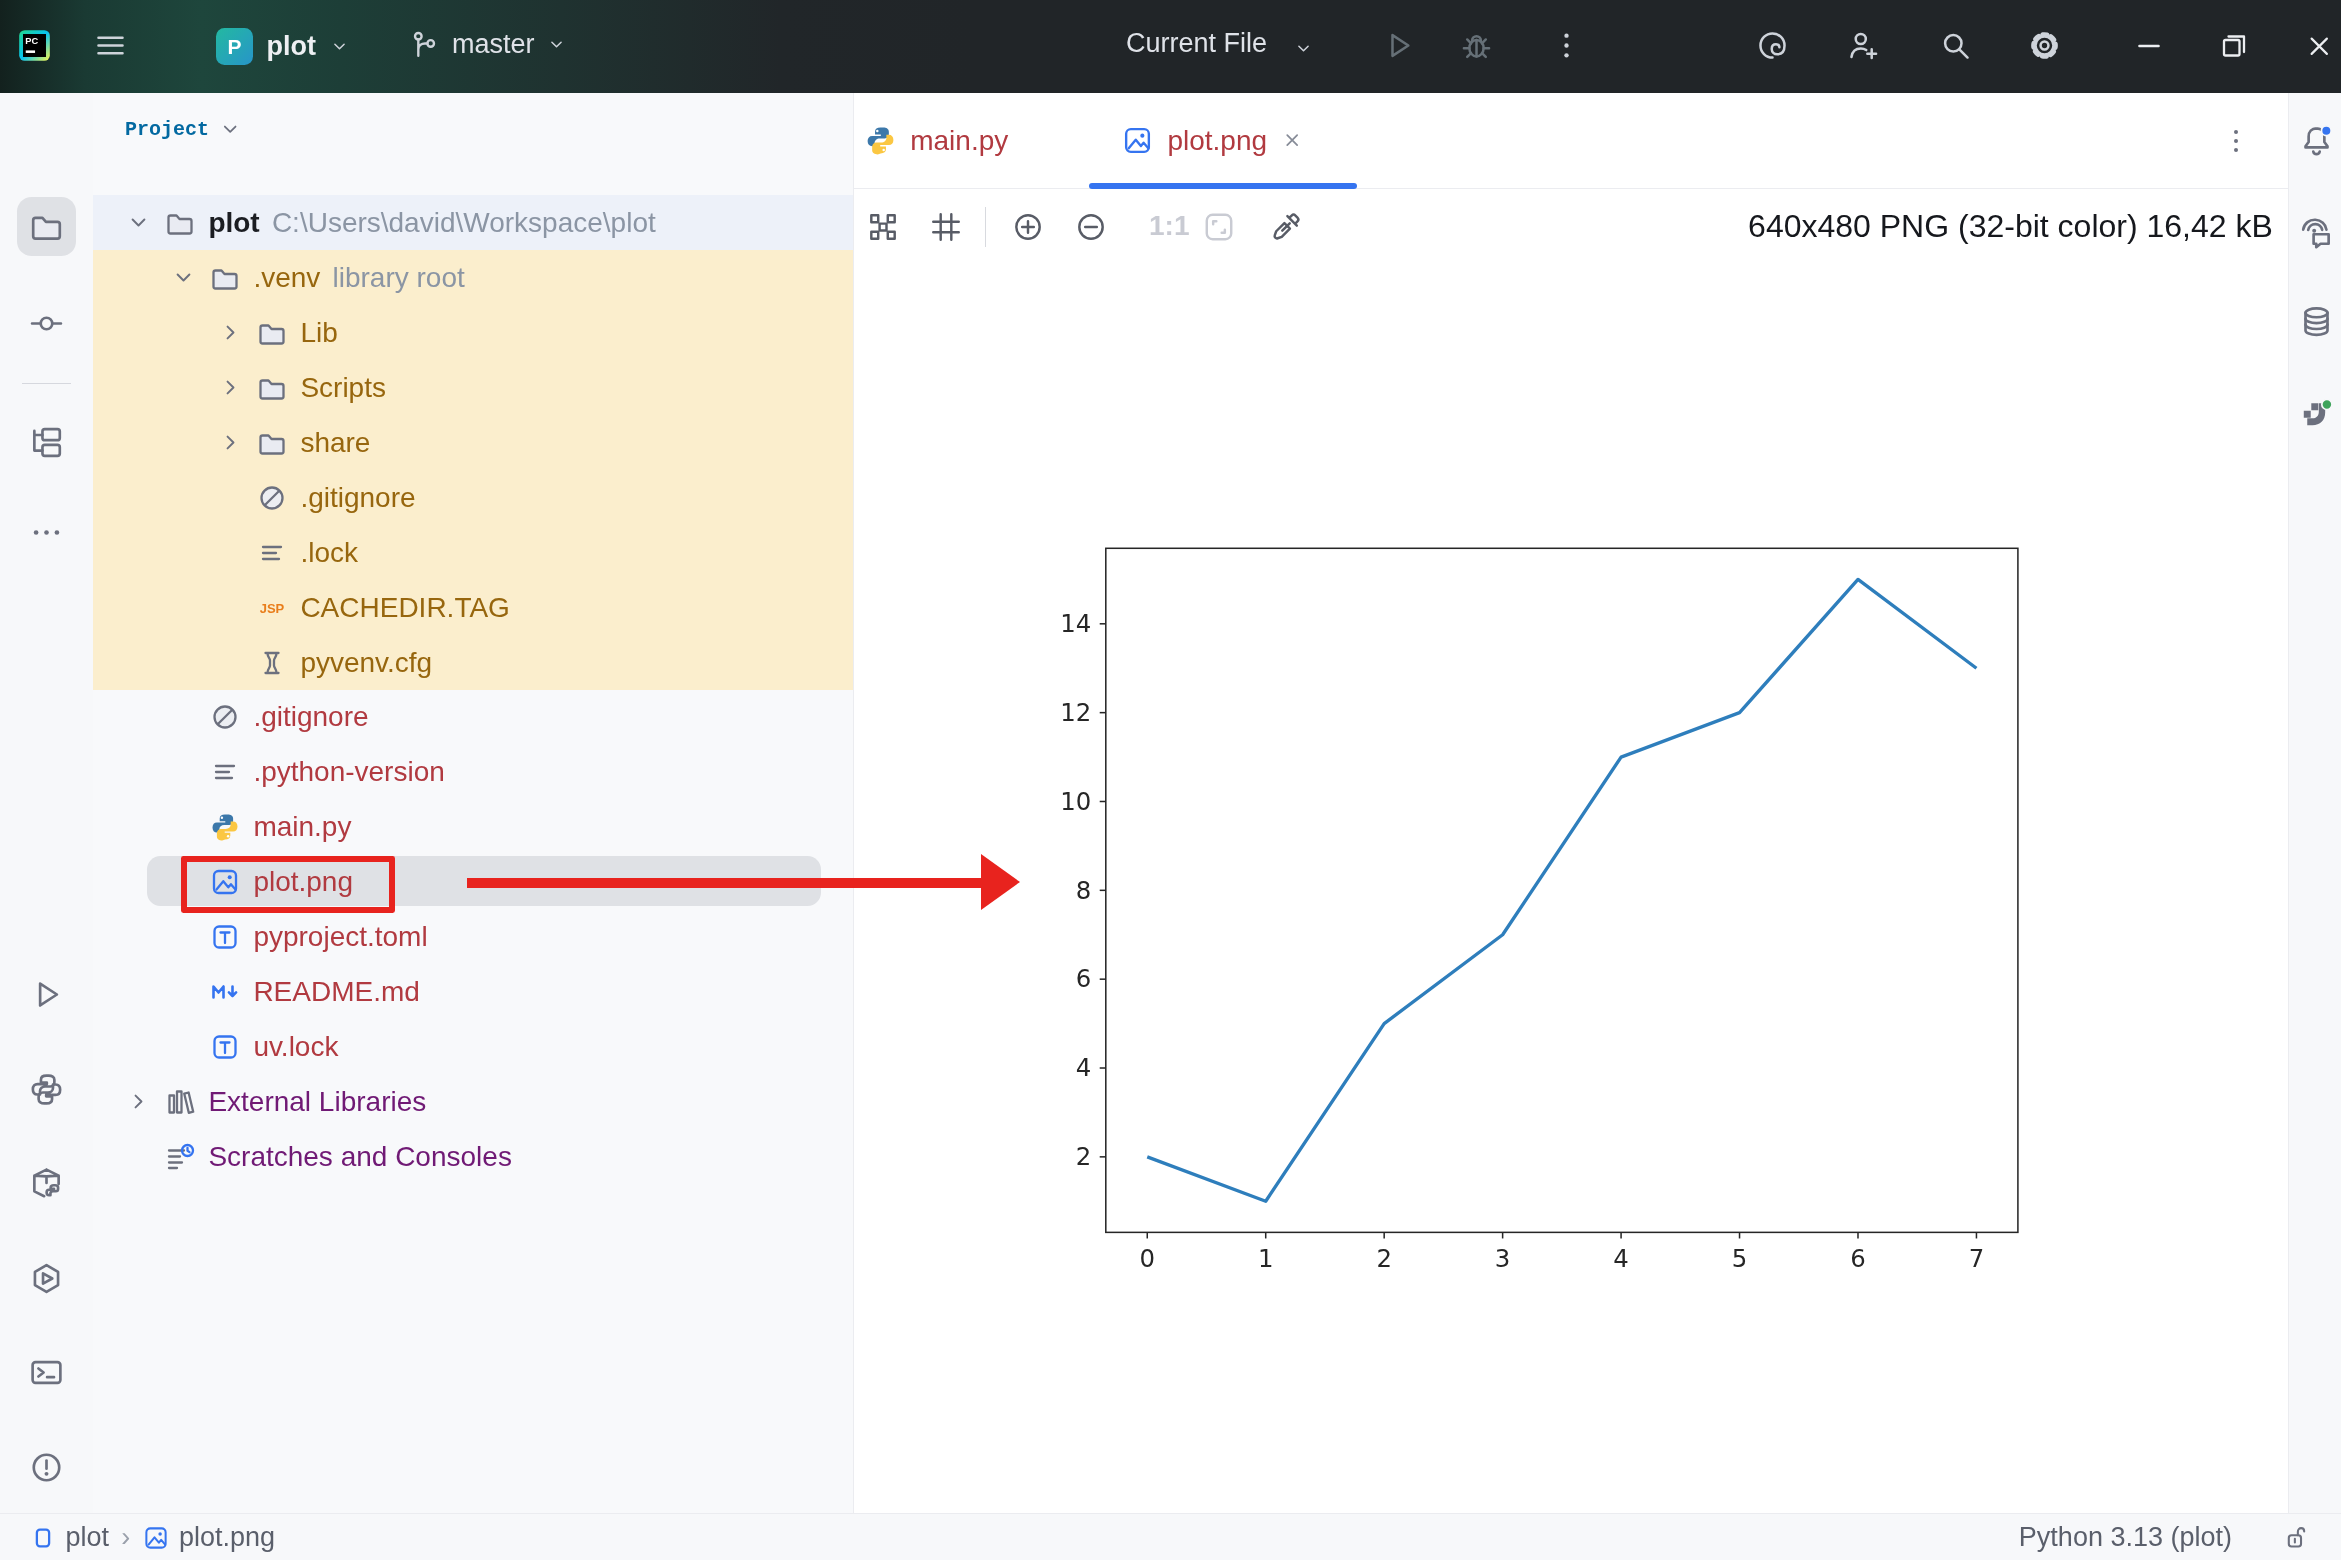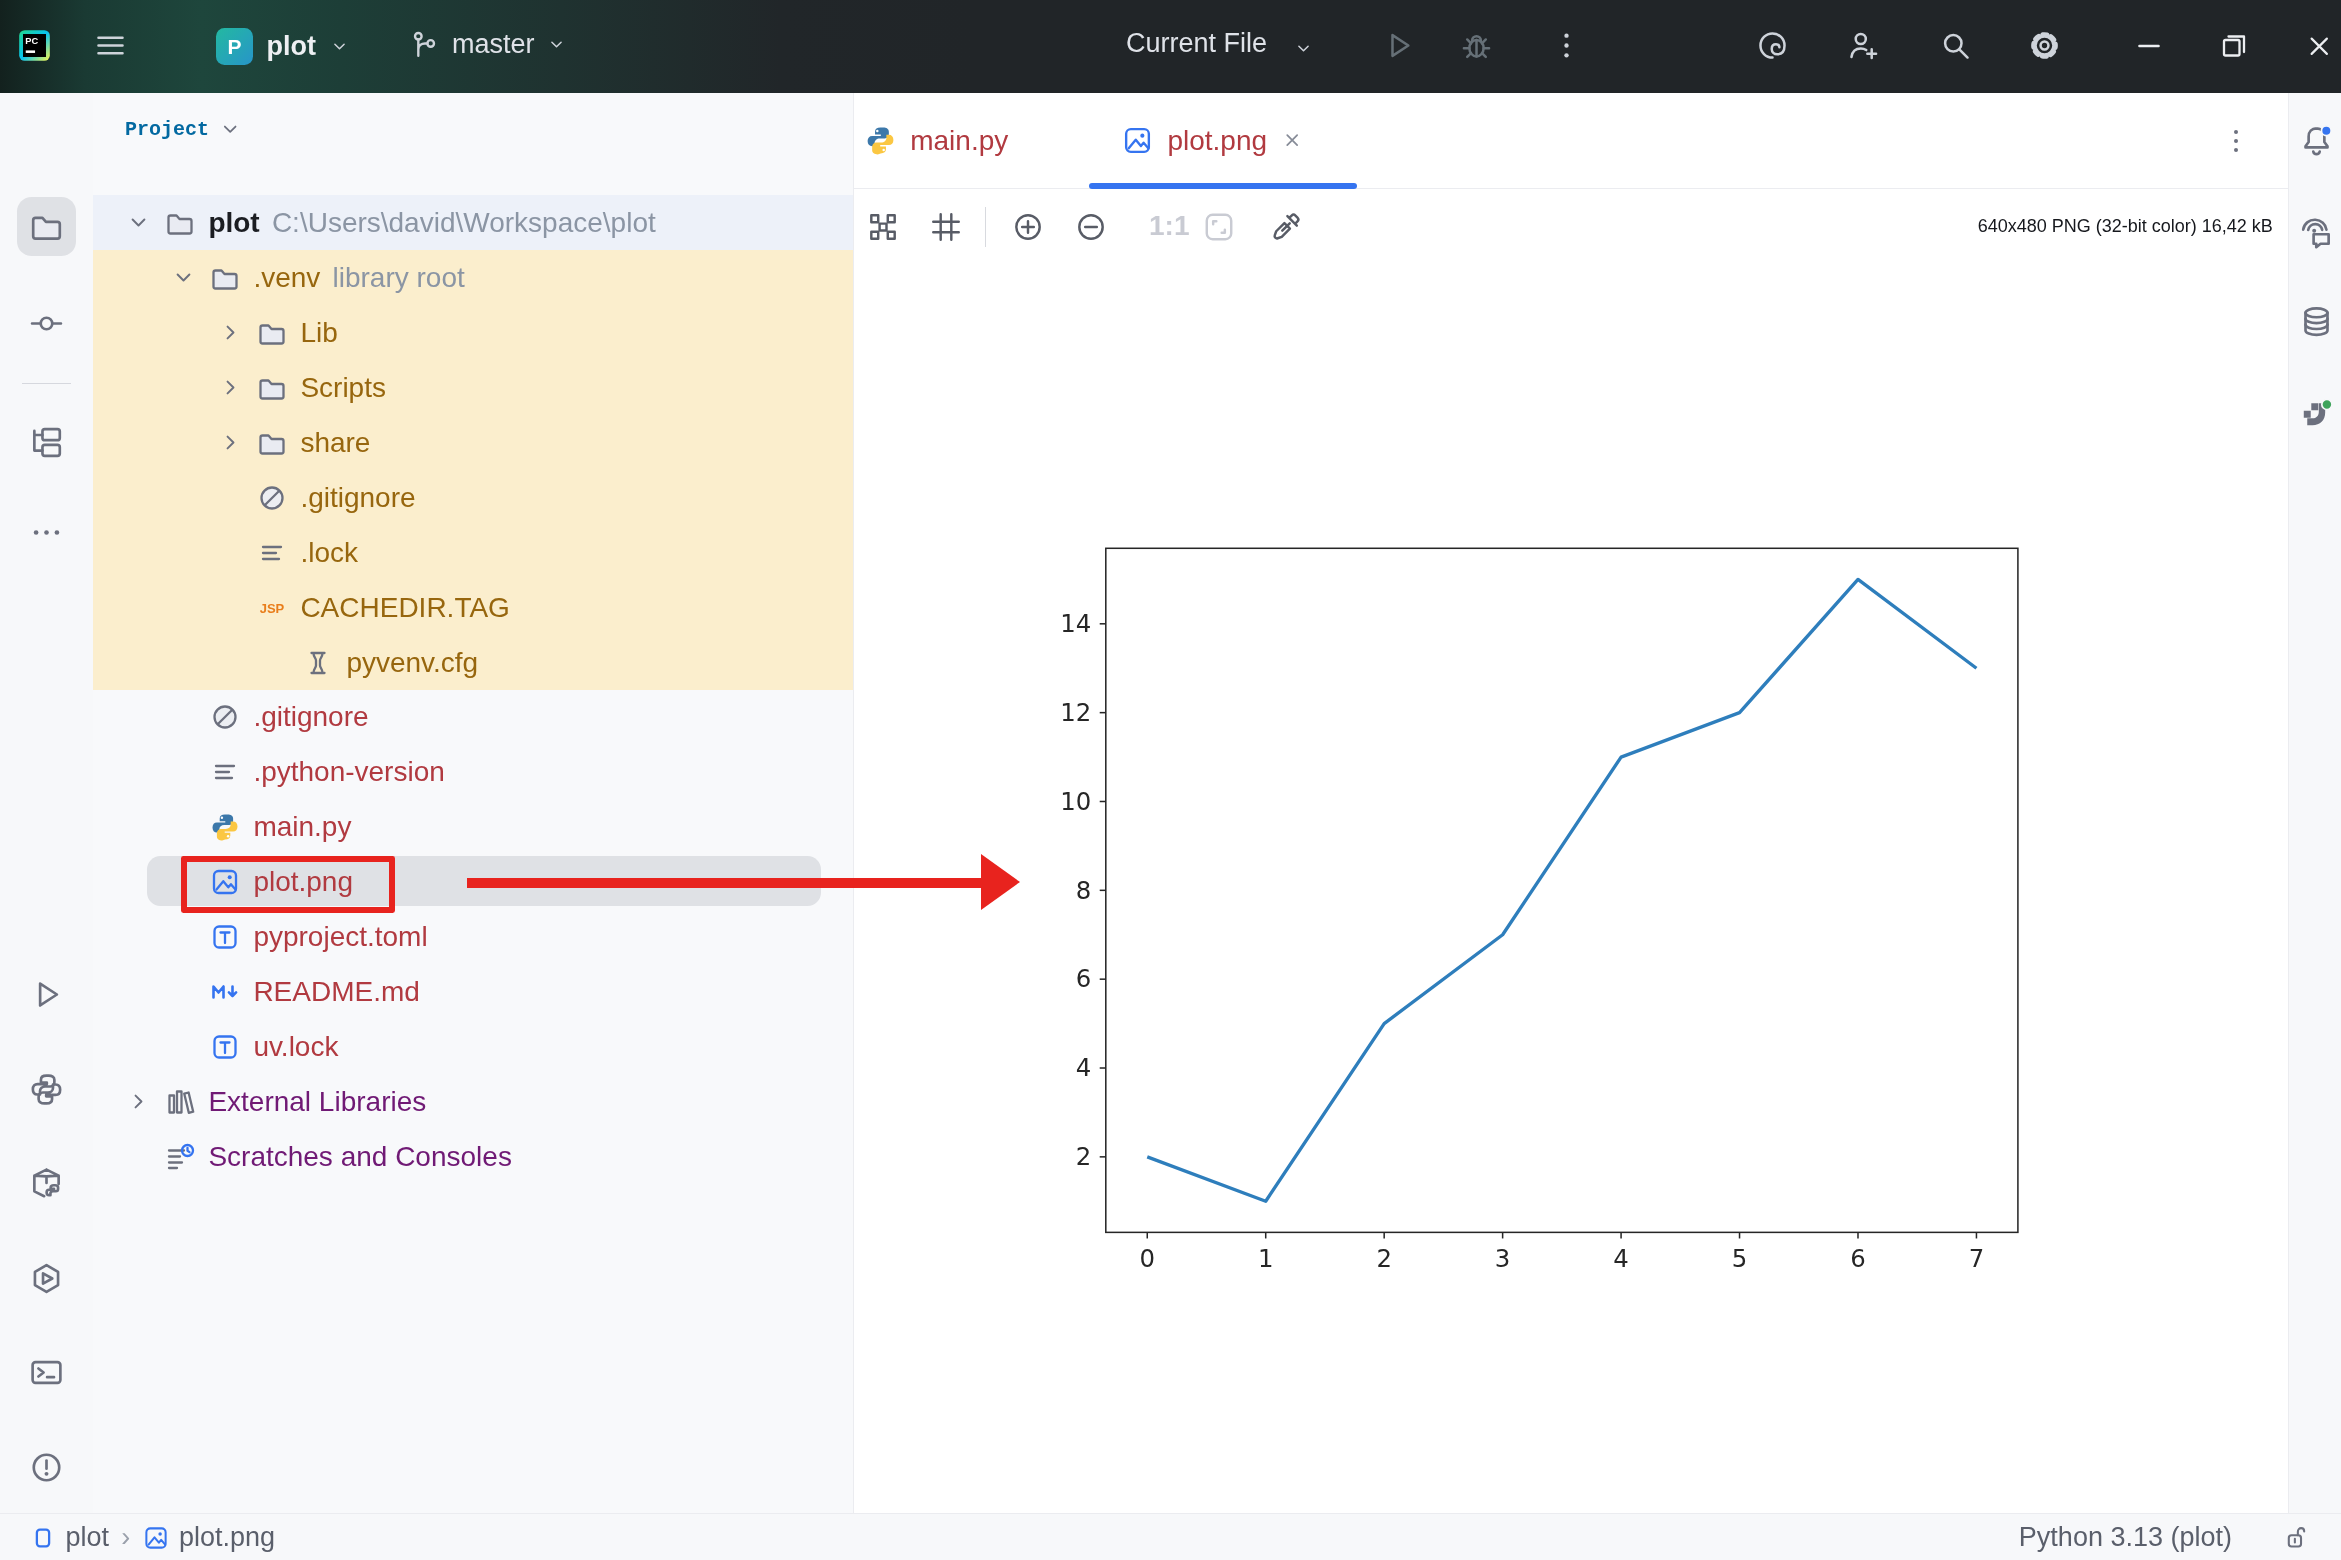--- a/index.html
+++ b/index.html
@@ -51,21 +51,21 @@
   .tab{position:absolute;top:0;height:95px;display:flex;align-items:center;gap:13.4px;}
   .tab .lbl{font-size:28px;color:#b13a40;white-space:nowrap;}
   .tabic{width:33px;height:33px;}
   .tabclose{width:24.4px;height:24.4px;color:#878c98;}
   #tab-underline{position:absolute;height:6.1px;border-radius:3px;background:#3574f0;bottom:-1.2px;}
   #imgtoolbar{position:absolute;left:0;top:96px;width:1434px;height:74px;}
   .tool{position:absolute;width:34px;height:34px;top:21px;color:#585c66;}
   .tool.off{color:#c9cbd3;}
   .tool-div{position:absolute;width:1.2px;height:40px;top:18.3px;background:#d8dadf;}
   .ratio{position:absolute;top:21px;font-size:28px;color:#c9cbd3;font-weight:600;margin-left:17px;}
-  #img-info{position:absolute;right:15.2px;top:0;height:74px;display:flex;align-items:center;font-size:18px;color:#16181d;}
+  #img-info{position:absolute;right:15.2px;top:0;height:74px;display:flex;align-items:center;font-size:32px;color:#16181d;}
   #imgarea{position:absolute;left:0;top:171px;width:1434px;height:1249px;background:#ffffff;}
 
   
   #right-stripe{position:absolute;left:2288px;top:93px;width:54px;height:1420px;background:#f7f8fa;border-left:0.6px solid #ebecf0;}
   #right-stripe .ic{color:#6c707e;}
 
   
   #statusbar{position:absolute;left:0;top:1513px;width:2342px;height:48px;background:#f7f8fa;border-top:1.2px solid #ebecf0;box-sizing:border-box;}
   #breadcrumbs{position:absolute;left:29px;top:0;height:47px;display:flex;align-items:center;gap:12.2px;}
   .bc-lbl{font-size:27px;color:#5a5f6b;white-space:nowrap;}
@@ -399,21 +399,21 @@
             <span class="chevspacer"></span>
             <span class="ic fileic">
               <svg viewBox="0 0 32 32">
                 <text x="16" y="21" text-anchor="middle" font-size="13" font-weight="bold" fill="#e97e1c" font-family="Liberation Sans,sans-serif">JSP</text>
               </svg>
             </span>
             <span class="lb library">CACHEDIR.TAG</span>
           </div>
         </div>
         <div class="tree-row venv" style="top: 542px;">
-          <div class="rowc" style="padding-left: 124px; margin-left: 46px;">
+          <div class="rowc" style="padding-left: 124px;">
             <span class="chevspacer"></span>
             <span class="ic fileic">
               <svg viewBox="0 0 32 32" fill="none" stroke="currentColor" stroke-width="2.3" stroke-linecap="round" stroke-linejoin="round">
                 <path d="M9.5 6h13M9.5 26h13M11.5 6c0 4.5 2.5 5 2.5 7.5v5c0 2.5-2.5 3-2.5 7.5M20.5 6c0 4.5-2.5 5-2.5 7.5v5c0 2.5 2.5 3 2.5 7.5"></path>
               </svg>
             </span>
             <span class="lb library">pyvenv.cfg</span>
           </div>
         </div>
         <div class="tree-row" style="top: 596px;">

